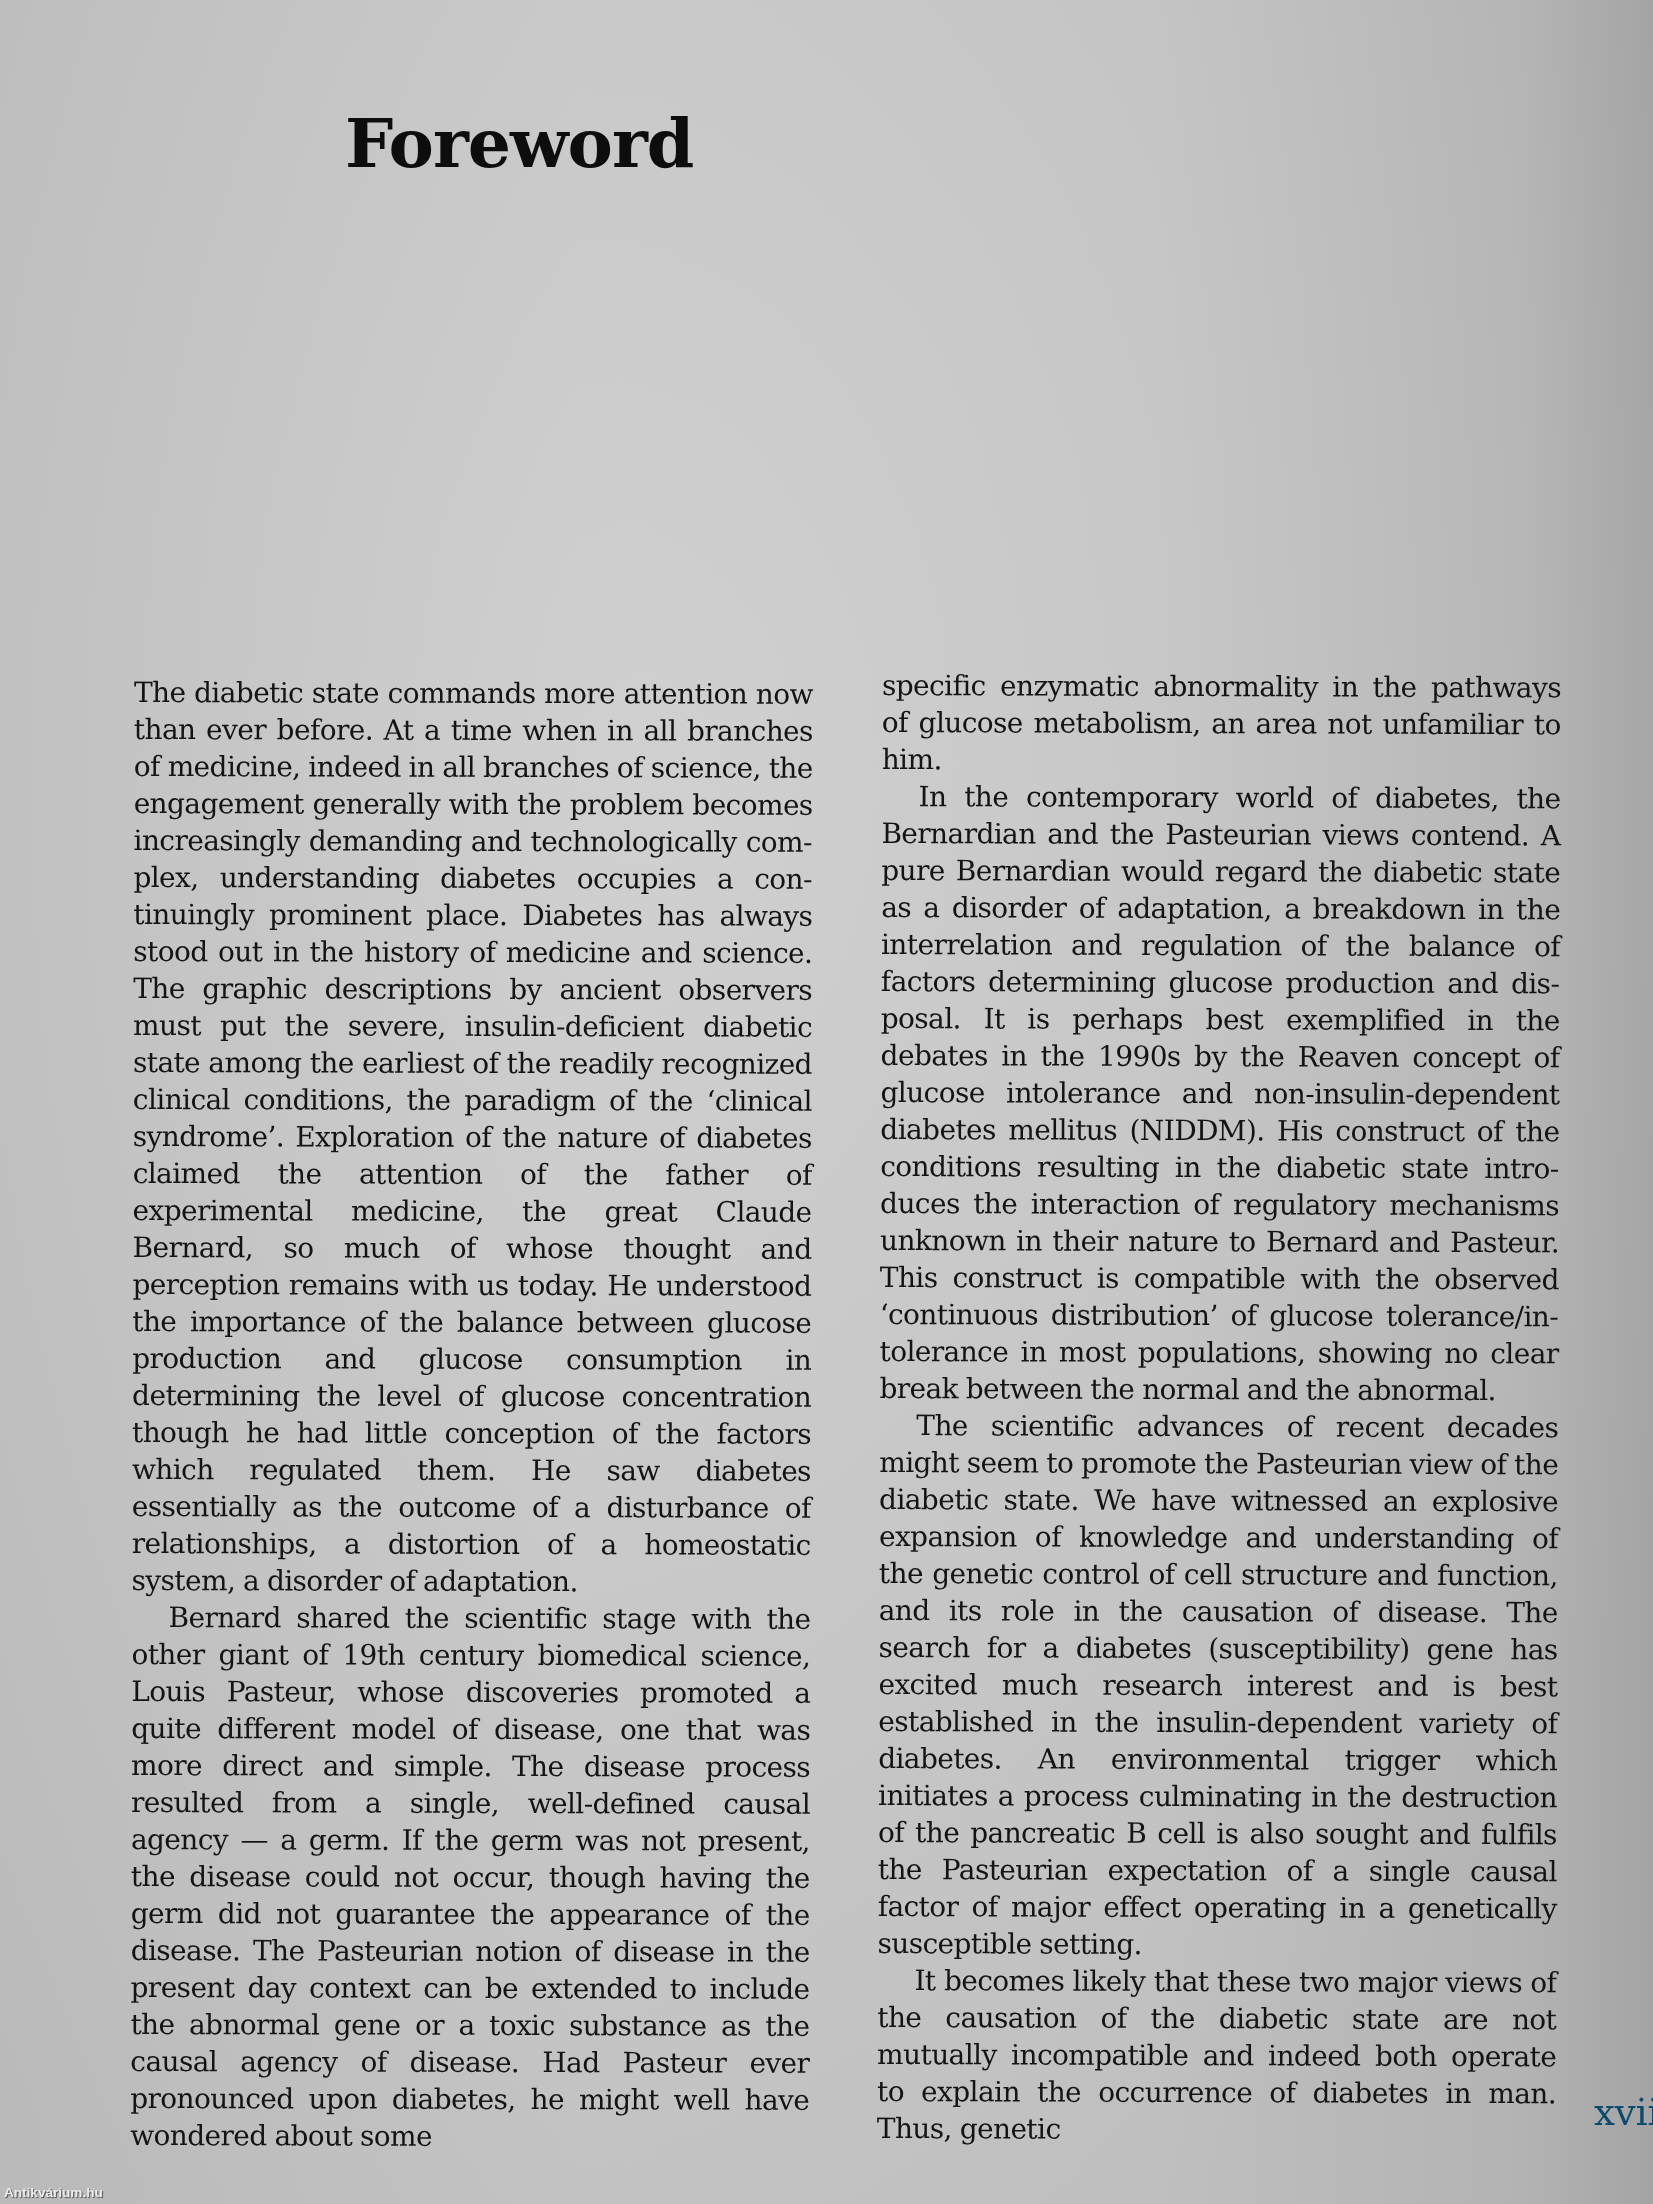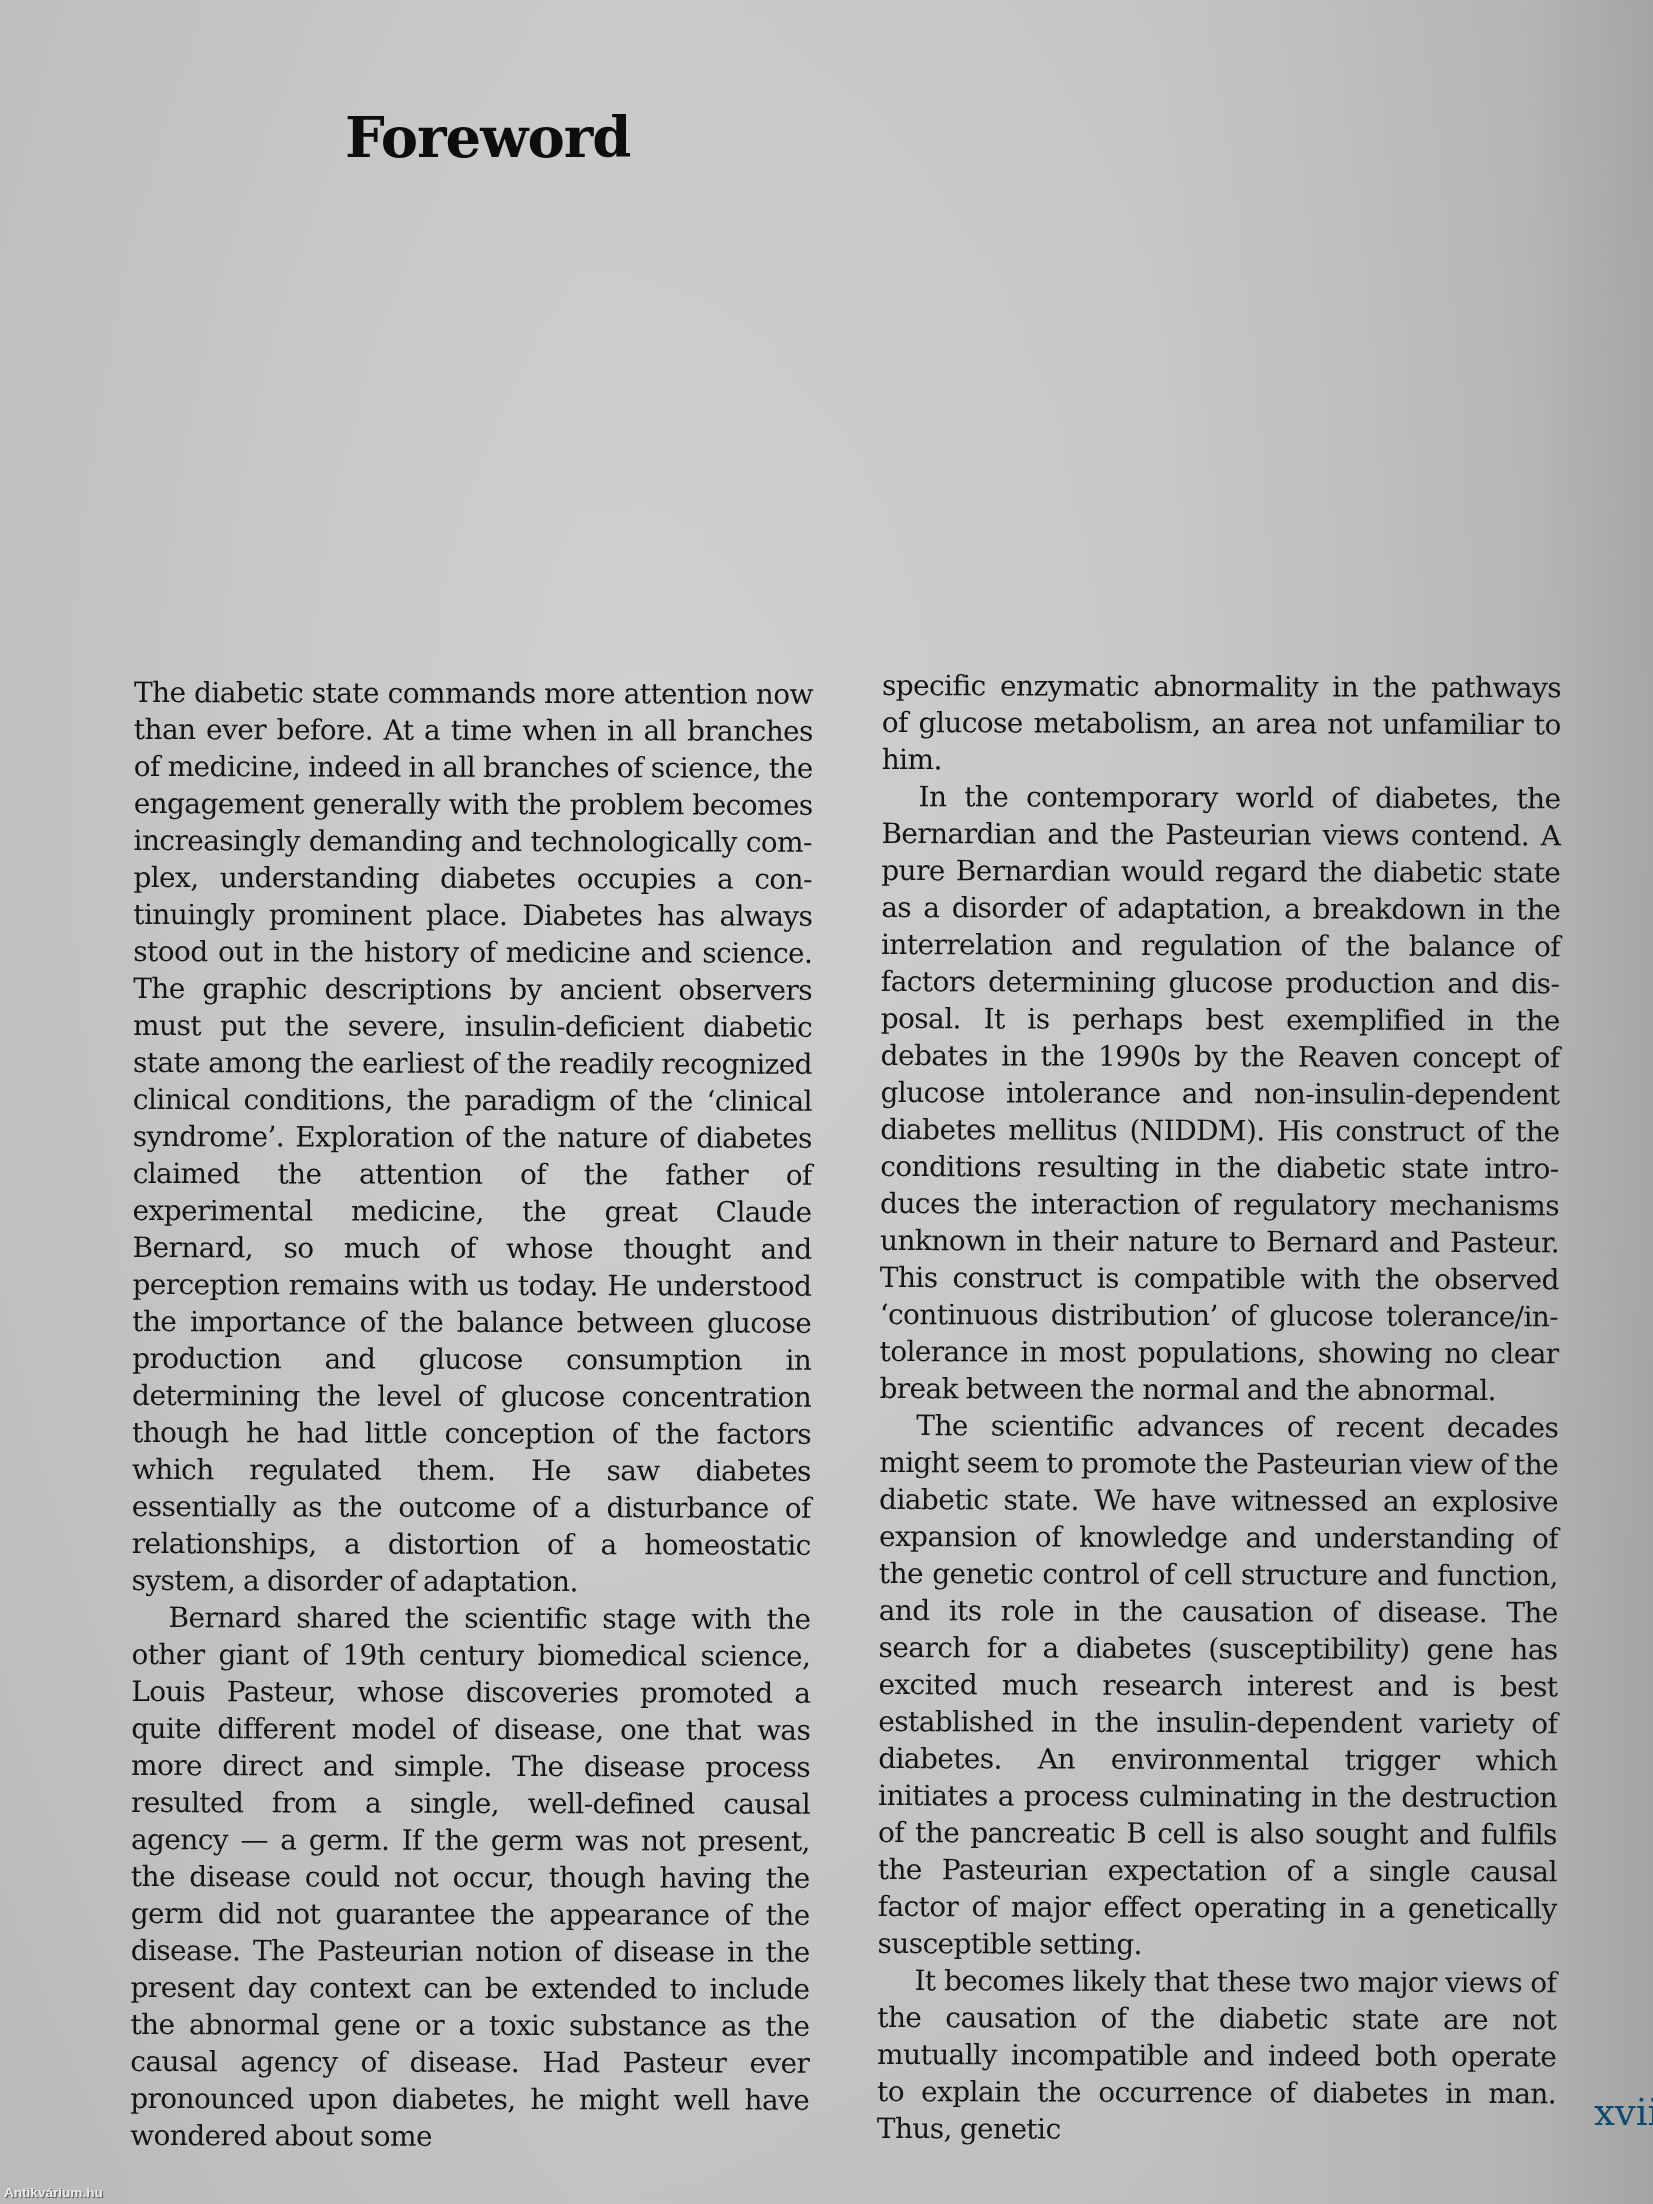--- a/index.html
+++ b/index.html
@@ -21,21 +21,21 @@
       background: radial-gradient(ellipse at 40% 35%, rgba(255,255,255,0.10), rgba(0,0,0,0.05) 80%);
       pointer-events: none;
     }
     .title {
       position: absolute;
       left: 345px;
       top: 109px;
       margin: 0;
       font-family: "DejaVu Serif", serif;
       font-weight: bold;
-      font-size: 56px;
+      font-size: 68px;
       letter-spacing: -1px;
       color: #0d0d0d;
       line-height: 1;
     }
     .column {
       position: absolute;
       width: 679px;
       font-size: 28px;
       line-height: 37px;
       text-align: justify;

